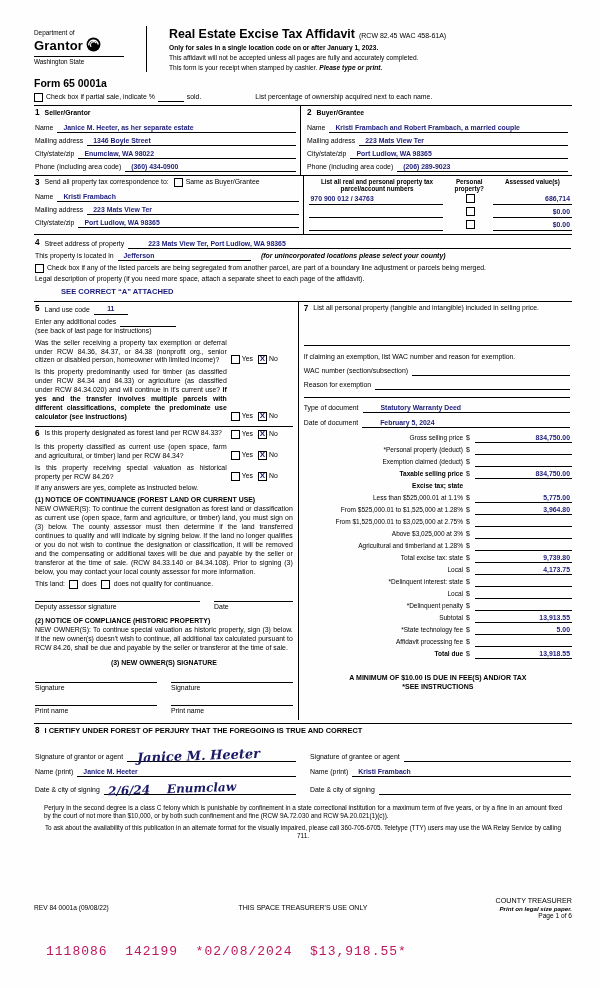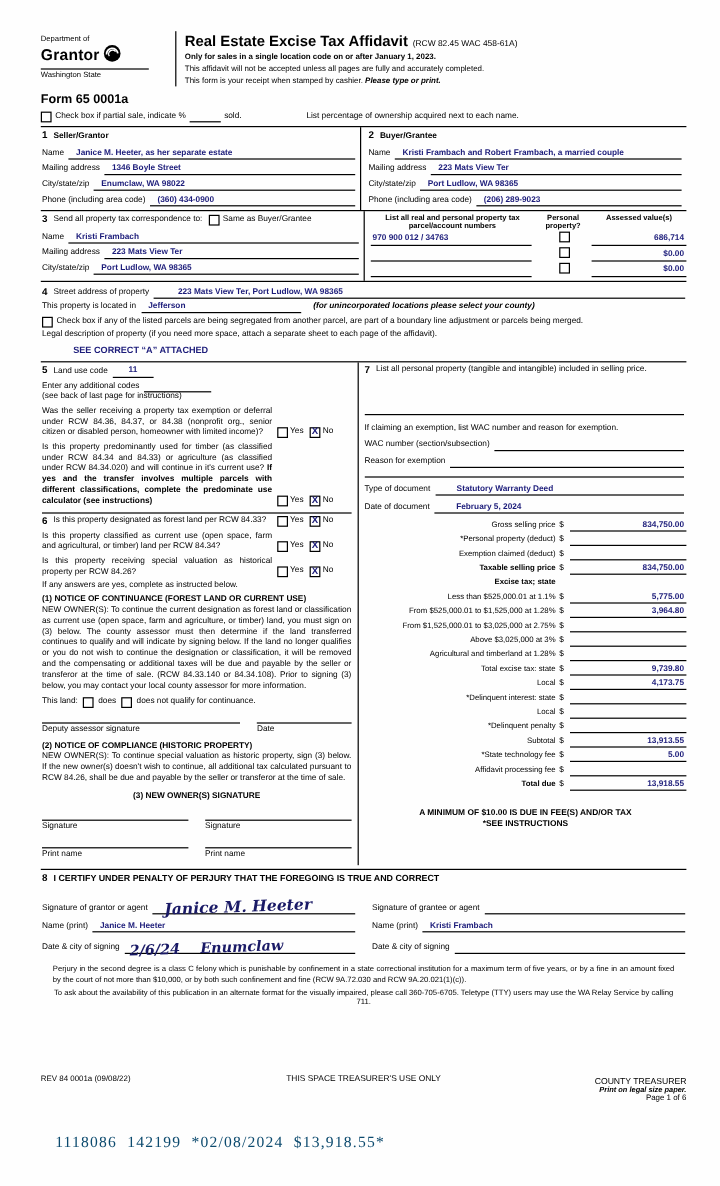--- a/index.html
+++ b/index.html
@@ -15,21 +15,21 @@
   .hr{border-top:1px solid #000;height:0}
   .cb{display:inline-block;width:7px;height:7px;border:1px solid #000;font-size:8px;line-height:6px;text-align:center;color:#1c1c7a;font-weight:700;vertical-align:-1px;flex:none;background:#fff}
   .secnum{font-weight:700;font-size:8.2px;padding-right:5px;flex:none}
   
   .header{display:flex;margin-bottom:5px}
   .logo{width:112px;padding-top:3px}
   .logo .l1{font-size:6.4px}
   .logo .l2{display:flex;align-items:center;gap:3px}
   .logo .rev{font-size:13px;font-weight:700;letter-spacing:.2px}
   .logo .l3{font-size:6.4px;border-top:1px solid #000;margin-top:1px;padding-top:1px;width:90px}
-  .titleblock{border-left:1.6px solid #000;padding-left:7px;flex:1}
+  .titleblock{border-left:1.6px solid #000;padding-left:22px;flex:1}
   .title-row{display:flex;align-items:baseline;gap:4px}
   .maintitle{font-size:12.4px;font-weight:700}
   .rcw{font-size:7px}
   .note{font-size:6.6px;margin-top:1.5px}
   .formnum{font-size:10.5px;font-weight:700;margin:1px 0 2px}
   .partial{display:flex;align-items:flex-end;gap:3px;margin-bottom:3px}
   .ul26{display:inline-block;width:26px;border-bottom:1px solid #000;height:7px}
   
   .frow{display:flex;align-items:flex-end;height:13px}
   .lbl{white-space:nowrap;padding-right:4px;flex:none}
@@ -70,25 +70,25 @@
   .mamount{width:95px;flex:none;border-bottom:1px solid #000;text-align:right;padding-right:2px;line-height:1.15;min-height:8px}
   .noline{border-bottom:none}
   
   .s8{border-top:1px solid #000;margin-top:3px;padding:2px 1px 3px 1px}
   .g8{display:flex}
   .g8>div{width:50%;display:flex;align-items:flex-end}
   .g8>div:first-child{padding-right:14px}
   .script{font-family:"DejaVu Serif",serif;font-style:italic;font-weight:700;color:#1a1a66;font-size:13px;display:inline-block;transform:rotate(-2deg);line-height:.8;white-space:pre}
   
   .perjury{margin-top:6px;padding:0 10px;font-size:6.4px}
-  .footer{position:absolute;left:34px;top:896px;width:538px;display:flex;font-size:6.6px;align-items:flex-start}
+  .footer{position:absolute;left:34px;top:896px;width:538px;display:flex;font-size:6.6px;align-items:center}
   .footer .fl{flex:1}
   .footer .fc{flex:1.3;text-align:center;font-size:7px}
   .footer .fr{flex:1;text-align:right}
-  .stamp{position:absolute;left:46px;top:944px;font-family:Liberation Serif, serif;font-size:13px;letter-spacing:1px;white-space:pre;color:#0c4a6e}
+  .stamp{position:absolute;left:46px;top:944px;font-family:Liberation Mono, monospace;font-size:13px;letter-spacing:1px;white-space:pre;color:#be185d}
 </style>
 </head>
 <body>
 
 <div class="page">
   <div class="form">
 
     <div class="header">
       <div class="logo">
         <div class="l1">Department of</div>
@@ -462,21 +462,21 @@
           </div>
 
         <div class="bold center" style="margin-top:14px;font-size:7px">A MINIMUM OF $10.00 IS DUE IN FEE(S) AND/OR TAX</div>
         <div class="bold center" style="font-size:7px">*SEE INSTRUCTIONS</div>
       </div>
     </div>
 
     <div class="s8">
       <div style="display:flex">
         <span class="secnum">8</span>
-        <span class="bold" style="font-size:7.4px">I CERTIFY UNDER PENALTY OF PERJURY THAT THE FOREGOING IS TRUE AND CORRECT</span>
+        <span class="bold" style="font-size:7.4px">I CERTIFY UNDER FOREST OF PERJURY THAT THE FOREGOING IS TRUE AND CORRECT</span>
       </div>
       <div class="g8" style="margin-top:3px">
         <div style="height:22px">
           <span class="lbl">Signature of grantor or agent</span>
           <span class="fill" style="position:relative;height:9px">
             <span class="script" style="position:absolute;left:10px;bottom:-1px">Janice M. Heeter</span>
           </span>
         </div>
         <div style="height:22px">
           <span class="lbl">Signature of grantee or agent</span>

